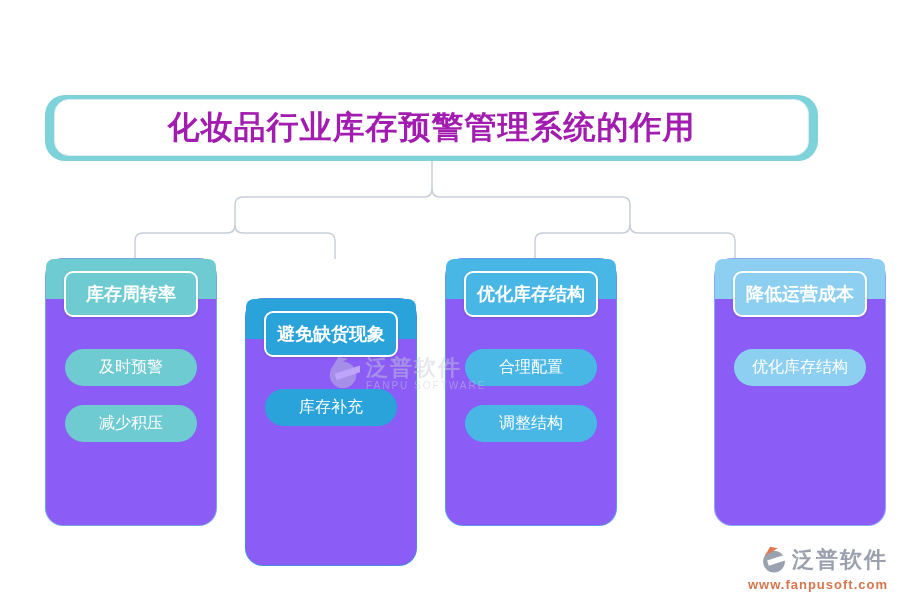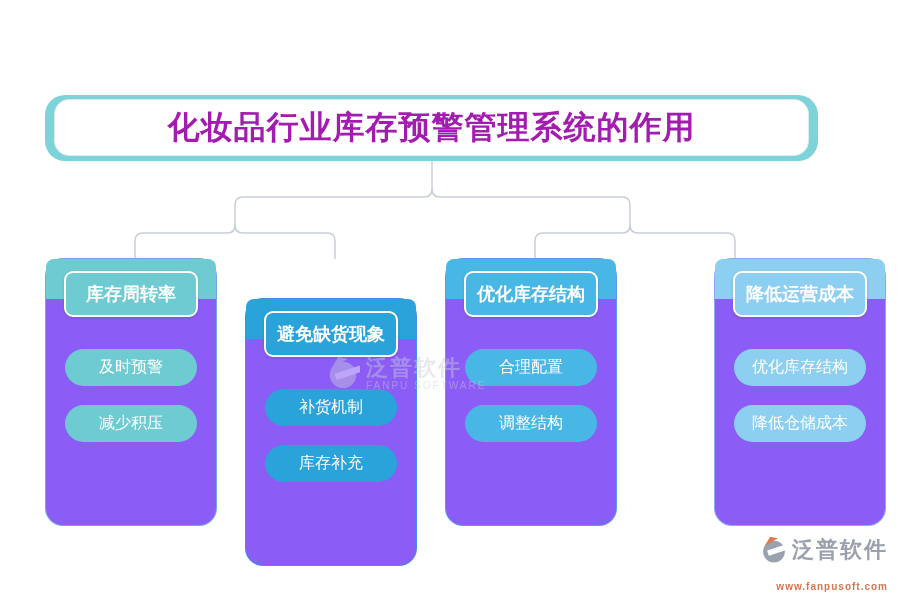--- a/index.html
+++ b/index.html
@@ -61,21 +61,21 @@
   }
   .watermark .wm-text{display:flex;flex-direction:column;}
   .watermark .wm-brand{font-size:22px;font-weight:bold;color:#c6cdd8;line-height:24px;letter-spacing:2px;}
   .watermark .wm-sub{font-size:10px;color:#c6cdd8;letter-spacing:2px;}
   
   .footer-logo{
     position:absolute;right:12px;bottom:8px;display:flex;flex-direction:column;align-items:flex-end;
   }
   .footer-row{display:flex;align-items:center;gap:4px;}
   .footer-brand{font-size:22px;font-weight:bold;letter-spacing:2px;line-height:24px;}
-  .footer-url{font-size:10px;font-weight:bold;letter-spacing:1px;margin-top:17px;}
+  .footer-url{font-size:13px;font-weight:bold;letter-spacing:1px;margin-top:3px;}
 </style>
 </head>
 <body>
 
 <div class="stage">
 
   <div class="title-box" style="background: rgb(126, 210, 217);">
     <div class="title-inner">
       <span>化妆品行业库存预警管理系统的作用</span>
     </div>
@@ -94,40 +94,38 @@
     <div class="items">
       <div class="pill">及时预警</div>
       <div class="pill">减少积压</div>
     </div>
   </div>
 
   <div class="card card1" style="--c: #29a3da; border-color: rgba(41, 163, 218, 0.667); margin-top: 40px;">
     <div class="band"></div>
     <div class="header-pill">避免缺货现象</div>
     <div class="items">
-      <div class="pill">补货机制</div>
       <div class="pill">库存补充</div>
     </div>
   </div>
 
   <div class="card card2" style="--c: #49b7e6; border-color: rgba(73, 183, 230, 0.667);">
     <div class="band"></div>
     <div class="header-pill">优化库存结构</div>
     <div class="items">
       <div class="pill">合理配置</div>
       <div class="pill">调整结构</div>
     </div>
   </div>
 
   <div class="card card3" style="--c: #8ccff1; border-color: rgba(140, 207, 241, 0.667);">
     <div class="band"></div>
     <div class="header-pill">降低运营成本</div>
     <div class="items">
       <div class="pill">优化库存结构</div>
-      <div class="pill">降低仓储成本</div>
     </div>
   </div>
 
   <div class="watermark">
     <svg width="34" height="34" viewBox="0 0 36 36">
       <circle cx="18" cy="20" r="14" fill="#c6cdd8"></circle>
       <polygon points="13,1 23,3 6,13" fill="#c6cdd8"></polygon>
       <rect x="10" y="16" width="30" height="7" fill="#ffffff" transform="rotate(-18 18 20)"></rect>
     </svg>
     <div class="wm-text">

